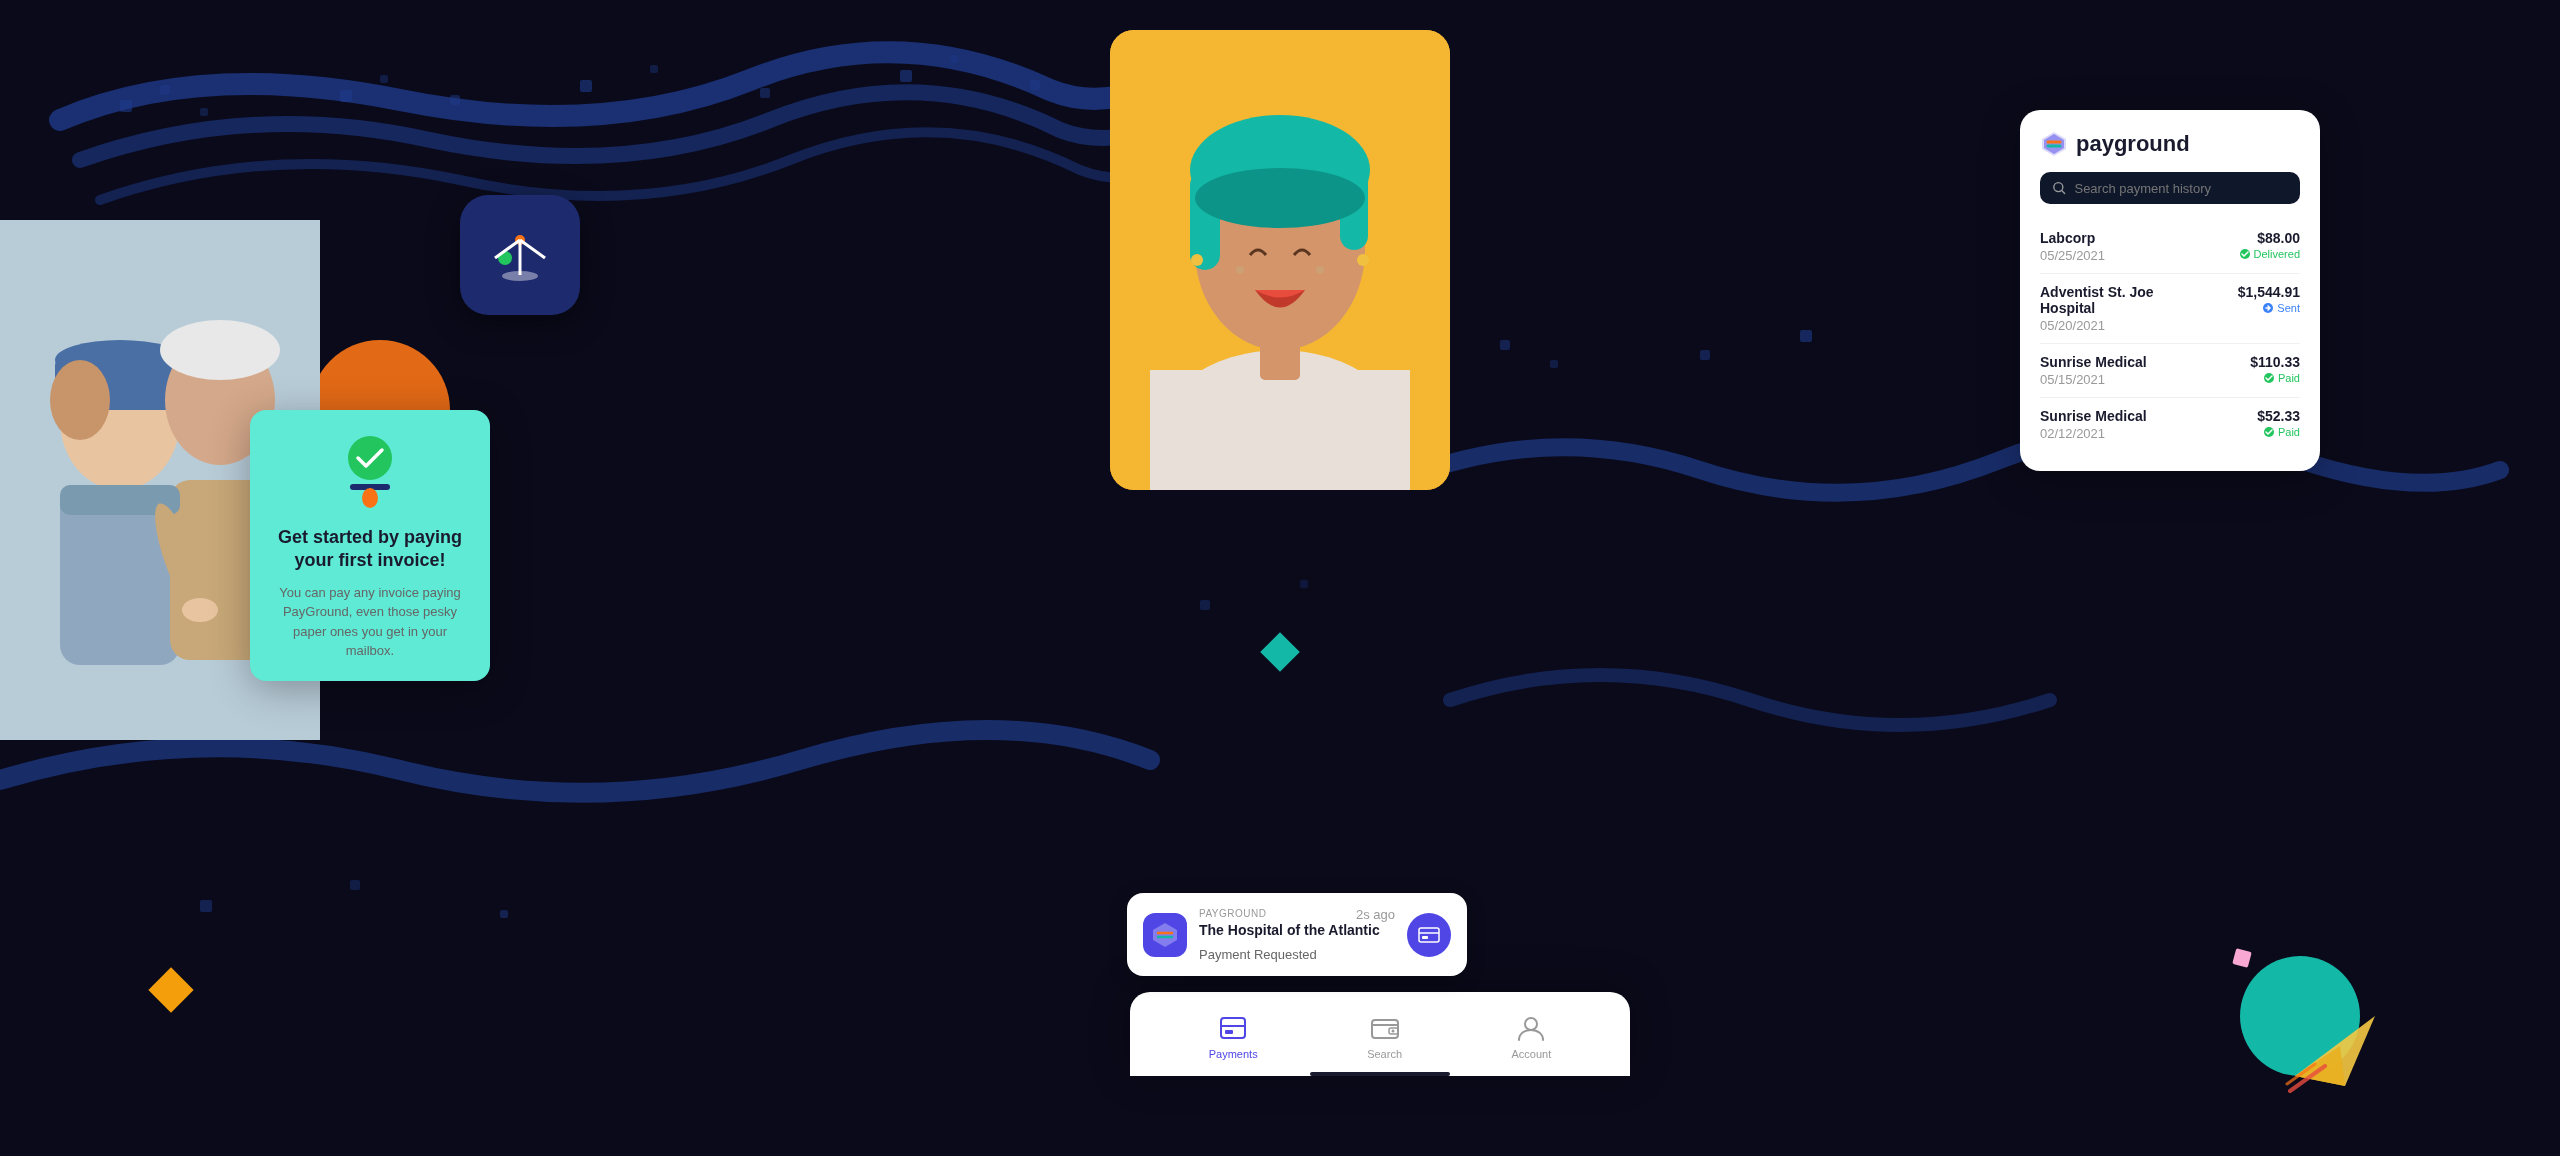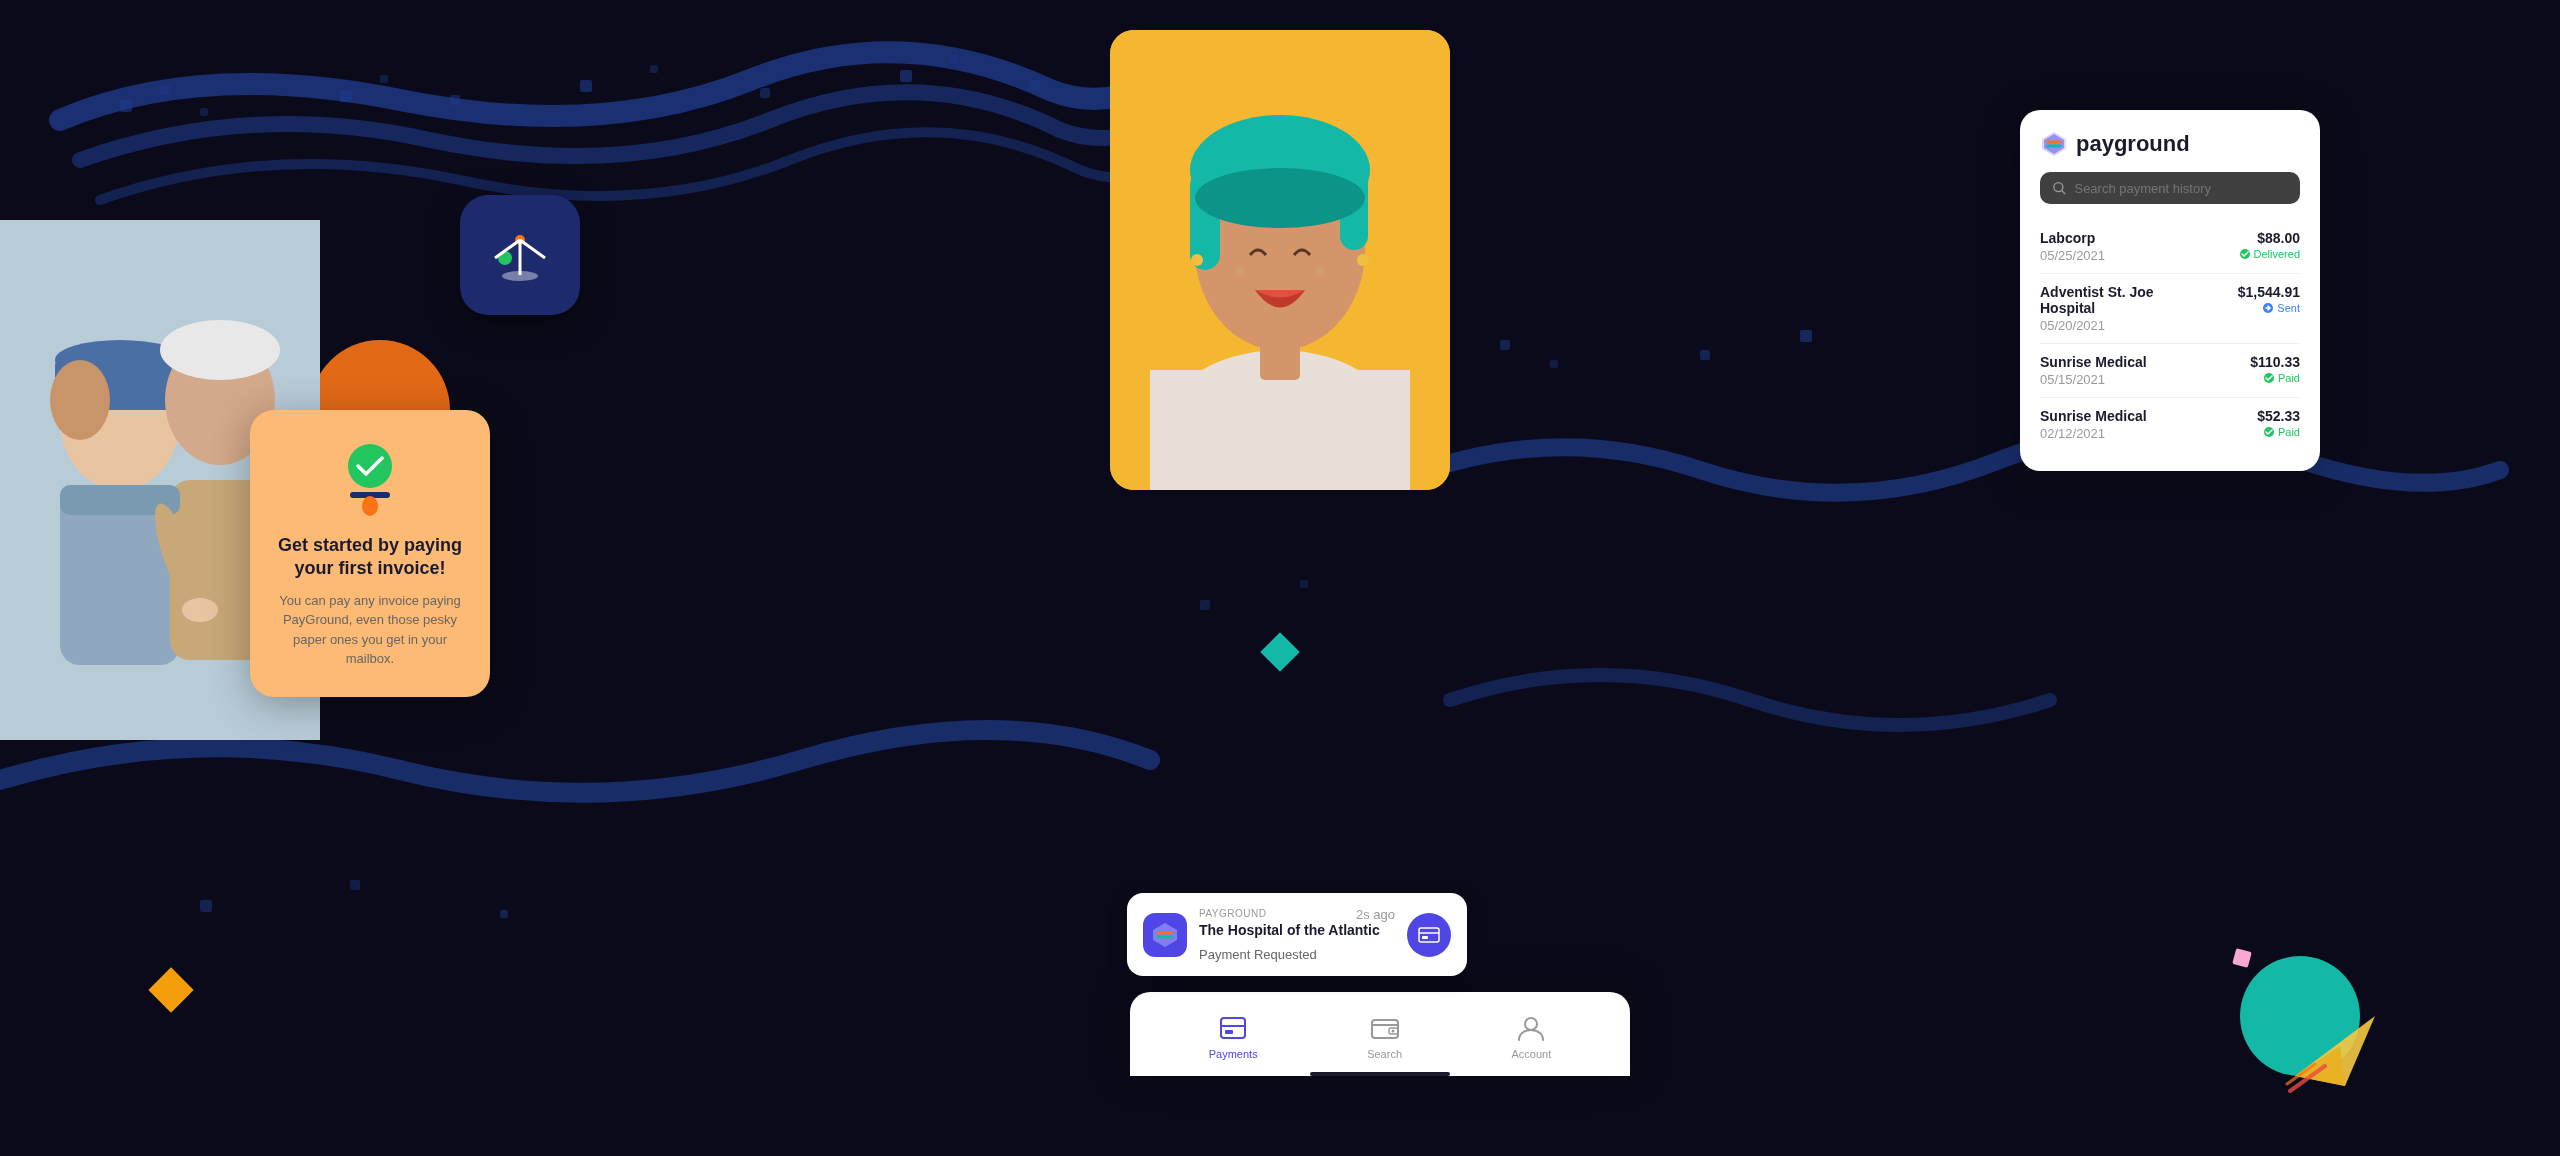--- a/index.html
+++ b/index.html
@@ -94,21 +94,21 @@
     .payground-logo-text {
       font-size: 22px;
       font-weight: 700;
       color: #1a1a2e;
     }
 
     .search-bar {
       display: flex;
       align-items: center;
       gap: 8px;
-      background: #404040;
+      background: #0f172a;
       border-radius: 10px;
       padding: 8px 12px;
       margin-bottom: 16px;
     }
 
     .search-bar input {
       background: none;
       border: none;
       outline: none;
       font-size: 13px;
@@ -163,23 +163,23 @@
     .status-delivered { color: #22c55e; }
     .status-sent { color: #3b82f6; }
     .status-paid { color: #22c55e; }
 
     
     .invoice-card {
       position: absolute;
       left: 250px;
       top: 410px;
       width: 240px;
-      background: #fdba74;
-      border-radius: 24px;
-      padding: 28px 24px;
+      background: #5eead4;
+      border-radius: 16px;
+      padding: 20px 24px;
       z-index: 15;
       box-shadow: 0 8px 40px rgba(0,0,0,0.3);
       text-align: center;
     }
 
     .invoice-icon-area {
       display: flex;
       align-items: center;
       justify-content: center;
       margin-bottom: 16px;

